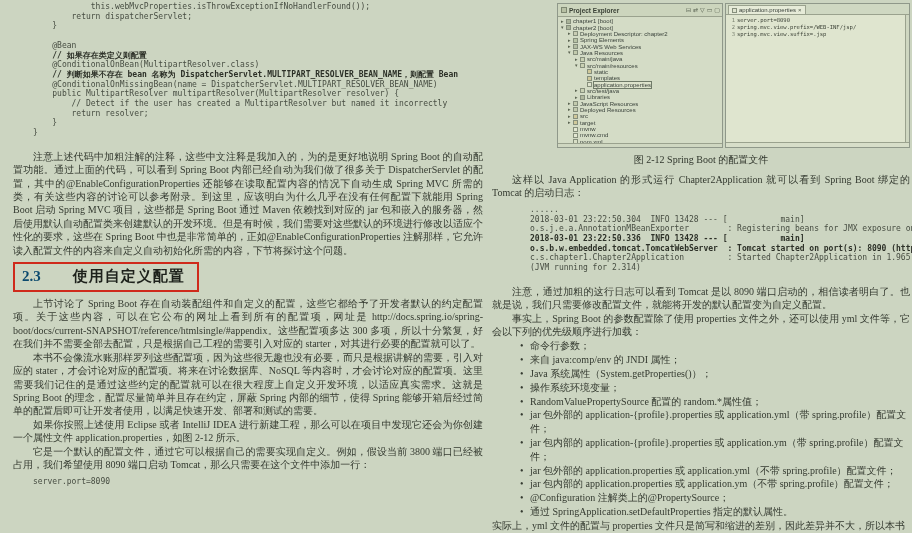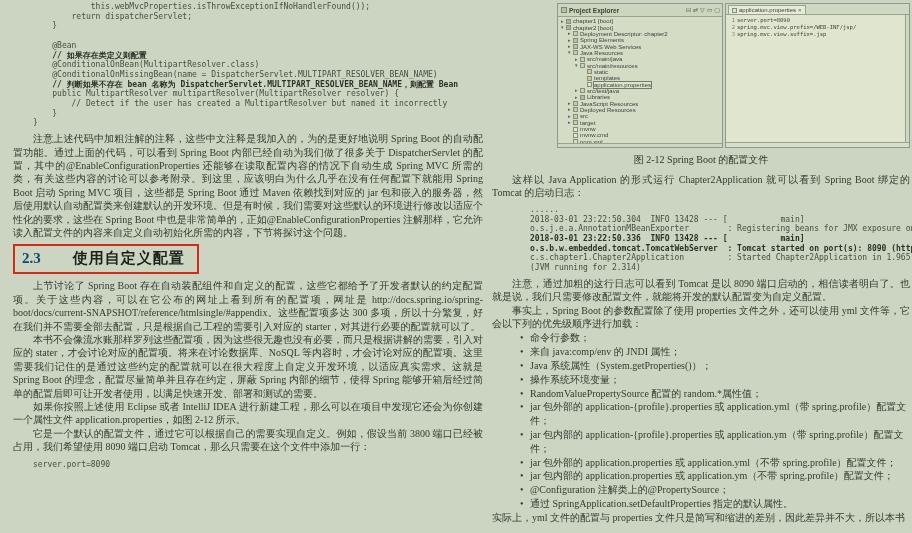--- a/index.html
+++ b/index.html
@@ -14,21 +14,21 @@
   .code-block .code-line { white-space:pre; min-height:9.7px; line-height:9.7px; }
   .code-block .bold { font-weight:bold; color:#2c3027; }
   .left-code { padding-left:20px; }
   .log-block { margin:5px 0 0 38px; }
   .inline-code { font-family:"DejaVu Sans Mono", monospace; font-size:8px; color:#474d42;
                  margin:6px 0 0 20px; white-space:pre; }
 
   
   .para { font-size:10px; line-height:13.4px; text-align:justify; text-indent:2em; }
   .para.no-indent { text-indent:0; }
-  .mt4{margin-top:4px;} .mt6{margin-top:6px;}
+  .mt4{margin-top:12px;} .mt6{margin-top:6px;}
 
   
   .heading-row { margin:5px 0 5px 0; }
   .red-box { display:inline-block; border:2px solid #cf2a1b; padding:3px 12px 4px 7px; }
   .sec-num  { font-weight:bold; font-size:15px; color:#0c4a6e; }
   .sec-title{ font-weight:bold; font-size:15px; color:#1d211b; margin-left:28px; letter-spacing:1px; }
 
   
   .ide-shot { display:flex; gap:2px; margin:3px 0 0 65px; height:145px; }
   .panel { border:1px solid #8f988a; background:#d4dcc6; }
@@ -83,24 +83,25 @@
 
     <div class="code-block left-code">
 
     <div class="code-line">            this.webMvcProperties.isThrowExceptionIfNoHandlerFound());</div>
         <div class="code-line">        return dispatcherServlet;</div>
         <div class="code-line">    }</div>
         <div class="code-line"></div>
         <div class="code-line">    @Bean</div>
         <div class="code-line bold">    // 如果存在类定义则配置</div>
         <div class="code-line">    @ConditionalOnBean(MultipartResolver.class)</div>
+        <div class="code-line bold">    // 判断如果不存在 bean 名称为 DispatcherServlet.MULTIPART_RESOLVER_BEAN_NAME，则配置 Bean</div>
         <div class="code-line">    @ConditionalOnMissingBean(name = DispatcherServlet.MULTIPART_RESOLVER_BEAN_NAME)</div>
-        <div class="code-line bold">    // 判断如果不存在 bean 名称为 DispatcherServlet.MULTIPART_RESOLVER_BEAN_NAME，则配置 Bean</div>
         <div class="code-line">    public MultipartResolver multipartResolver(MultipartResolver resolver) {</div>
         <div class="code-line">        // Detect if the user has created a MultipartResolver but named it incorrectly</div>
+        <div class="code-line">        return resolver;</div>
         <div class="code-line">    }</div>
         <div class="code-line">}</div>
       </div>
 
     <p class="para mt4">注意上述代码中加粗注解的注释，这些中文注释是我加入的，为的是更好地说明 Spring Boot 的自动配置功能。通过上面的代码，可以看到 Spring Boot 内部已经自动为我们做了很多关于 DispatcherServlet 的配置，其中的@EnableConfigurationProperties 还能够在读取配置内容的情况下自动生成 Spring MVC 所需的类，有关这些内容的讨论可以参考附录。到这里，应该明白为什么几乎在没有任何配置下就能用 Spring Boot 启动 Spring MVC 项目，这些都是 Spring Boot 通过 Maven 依赖找到对应的 jar 包和嵌入的服务器，然后使用默认自动配置类来创建默认的开发环境。但是有时候，我们需要对这些默认的环境进行修改以适应个性化的要求，这些在 Spring Boot 中也是非常简单的，正如@EnableConfigurationProperties 注解那样，它允许读入配置文件的内容来自定义自动初始化所需的内容，下节将探讨这个问题。</p>
 
     <div class="heading-row">
       <span class="red-box">
         <span class="sec-num">2.3</span>
         <span class="sec-title">使用自定义配置</span>

